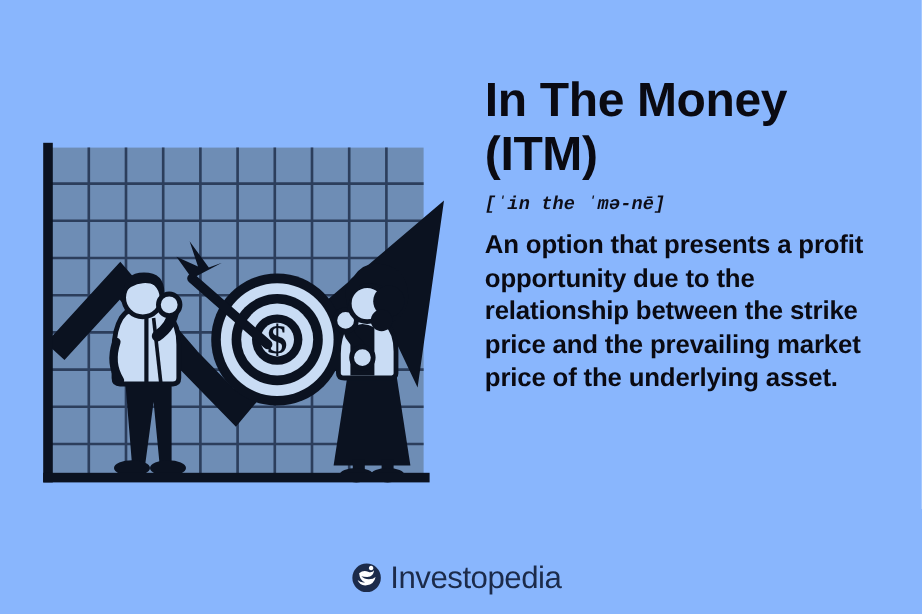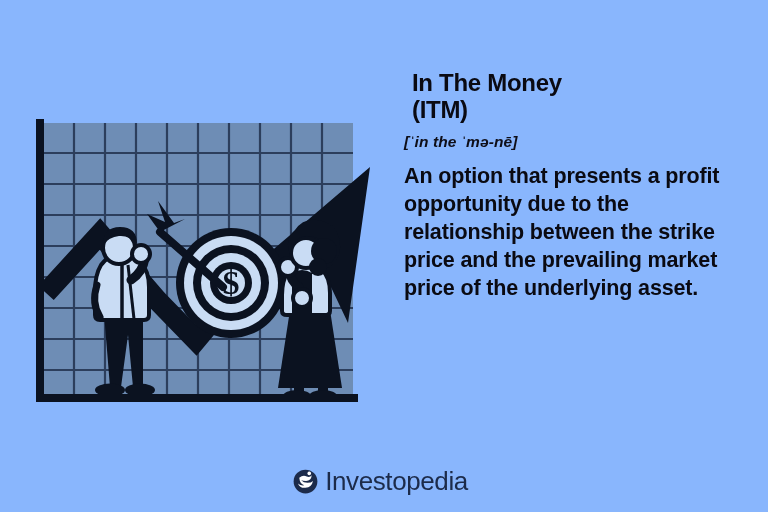--- a/index.html
+++ b/index.html
@@ -35,35 +35,36 @@
   }
 
   
   #textcol {
     position: absolute;
     left: 404px;
     top: 62px;
     width: 330px;
   }
   #title {
-    font-size: 24px;
+    font-size: 40px;
     font-weight: 700;
     line-height: 1.12;
     color: #0a0a12;
     letter-spacing: -0.3px;
-    margin: 8px;
+    margin: 0;
     white-space: pre-line;
   }
   #pron {
     font-size: 15.5px;
     font-style: italic;
     font-weight: 600;
     color: #0e0e18;
     margin: 9px 0 0 0;
     letter-spacing: 0.1px;
+    font-family: Liberation Mono, monospace;
   }
   #definition {
     font-size: 21.5px;
     font-weight: 600;
     line-height: 1.30;
     color: #0a0a12;
     margin: 12px 0 4px 0;
     letter-spacing: -0.15px;
   }
 

